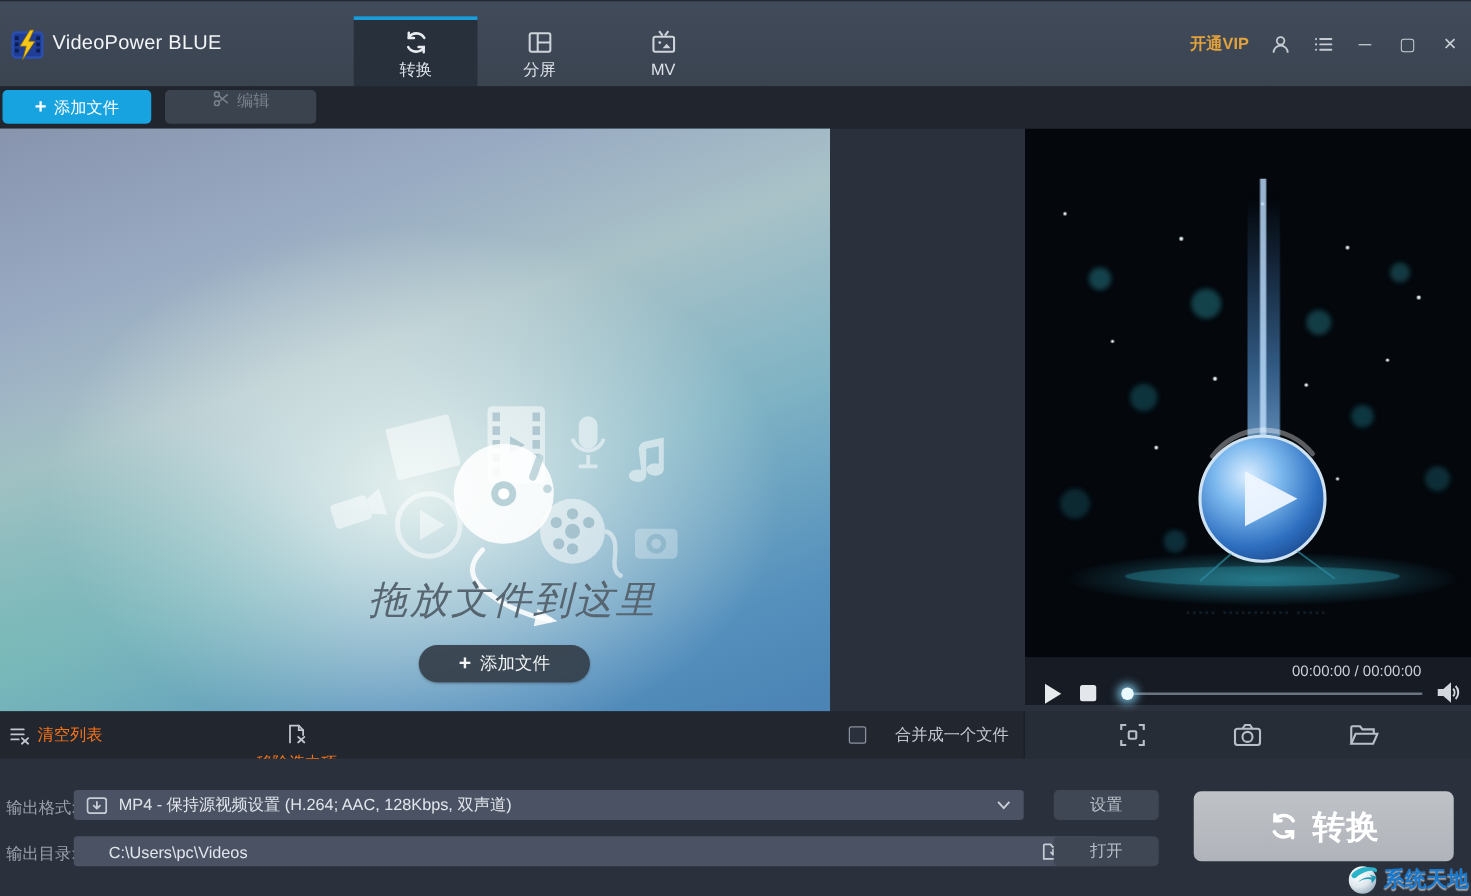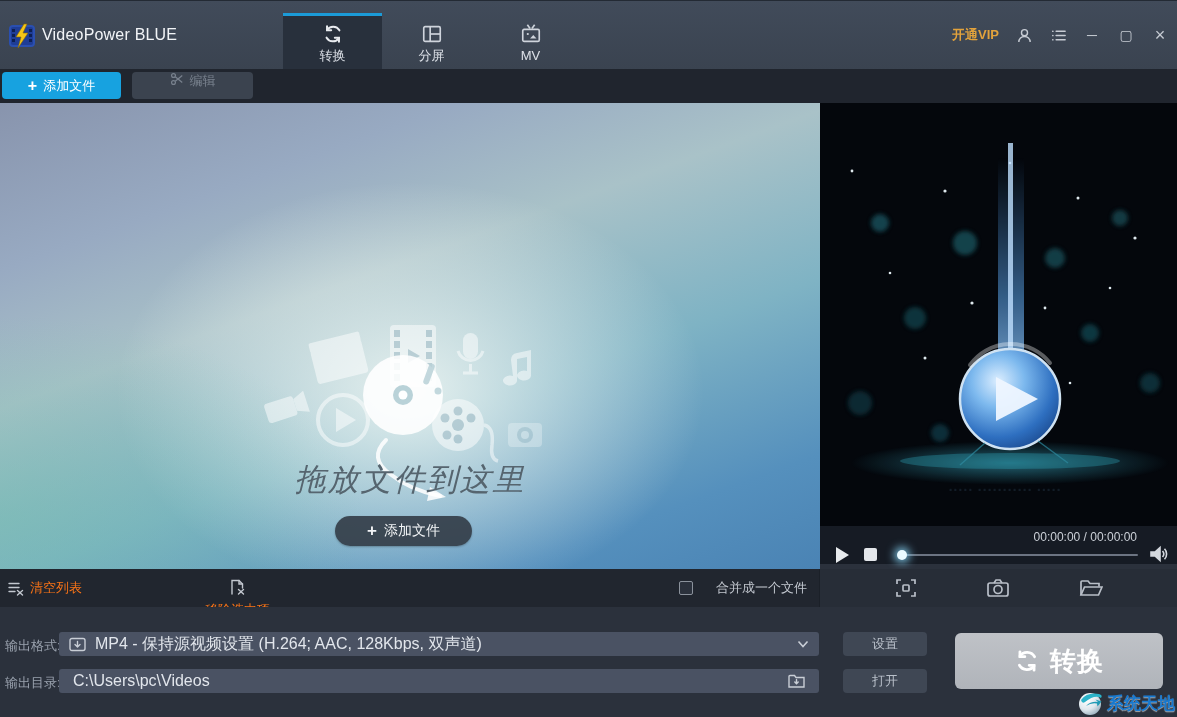--- a/index.html
+++ b/index.html
@@ -32,21 +32,21 @@
   .toolbar { position:absolute; left:0; top:68px; width:1177px; height:34px; background:#20252e; }
   .btn-add { position:absolute; left:2px; top:3px; width:119px; height:27px; background:#17a2e0;
              border-radius:4px; color:#ffffff; font-size:13px; display:flex; align-items:center;
              justify-content:center; gap:6px; cursor:pointer; }
   .btn-add .plus { font-size:16px; font-weight:bold; line-height:16px; }
   .btn-edit { position:absolute; left:132px; top:3px; width:121px; height:27px; background:#3b434f;
               border-radius:4px; color:#78818d; font-size:13px; display:flex; 
               justify-content:center; gap:6px; }
 
   
-  .dropzone { position:absolute; left:0; top:102px; width:820px; height:466px;
+  .dropzone { position:absolute; left:0; top:102px; width:664px; height:466px;
       background:
         radial-gradient(ellipse 420px 300px at 50% 62%, rgba(245,250,246,0.85), rgba(245,250,246,0) 70%),
         linear-gradient(160deg, #8894ad 0%, #98aac2 22%, #a9c2c8 40%, #7fb3c4 62%, #5590bd 85%, #4a83b4 100%);
       background-color:#7aa6c2; }
   .dz-tint { position:absolute; left:0; bottom:0; width:45%; height:55%;
       background:radial-gradient(ellipse at 0% 80%, rgba(110,190,170,0.45), rgba(110,190,170,0) 70%); }
   .dz-icons { position:absolute; left:258px; top:212px; width:300px; height:200px; }
   .dz-heading { position:absolute; left:0; top:356px; width:820px; text-align:center;
       font-size:31px; font-style:italic; color:#56656f; letter-spacing:2px; }
   .dz-add-btn { position:absolute; left:335px; top:413px; width:137px; height:30px;
@@ -80,23 +80,23 @@
              font-size:13px; cursor:pointer; }
   .lb-clear { left:8px; } .lb-remove { left:205px;flex-direction:column; }
   .lb-merge { position:absolute; right:12px; top:10px; display:flex; align-items:center; gap:23px;
               color:#c3c8d0; font-size:13px; cursor:pointer; }
   .checkbox { width:14px; height:14px; border:1px solid #8b929c; background:#2b313c; border-radius:2px; }
 
   
   .output { position:absolute; left:0; top:606px; width:1177px; height:111px; background:#2b313c; }
   .out-label { position:absolute; font-size:13px; color:#9aa2ae; }
   .field { position:absolute; background:#4a5263; border-radius:3px; display:flex; align-items:center;
-           color:#e2e6ec; font-size:16px; }
+           color:#e2e6ec; font-size:13px; }
   .fmt-field { left:59px; top:25px; width:760px; height:24px; padding:0 10px; cursor:pointer; }
-  .dir-field { left:59px; top:62px; width:760px; height:24px; padding:0 14px; }
+  .dir-field { left:59px; top:62px; width:820px; height:24px; padding:0 28px; }
   .field .fld-icon { width:17px; height:15px; margin-right:9px; flex:none; }
   .field .grow { flex:1; overflow:hidden; white-space:nowrap; }
   .chev { width:12px; height:8px; flex:none; }
   .btn-small { position:absolute; left:843px; width:84px; height:24px; background:#3f4754;
       border-radius:4px; color:#b9c0ca; font-size:13px; display:flex; align-items:center;
       justify-content:center; cursor:pointer; }
   .btn-settings { top:25px; } .btn-open { top:62px; }
   .btn-convert { position:absolute; left:955px; top:26px; width:208px; height:56px;
       background:linear-gradient(#bfc2c7,#b0b4ba); border-radius:6px; color:#ffffff;
       display:flex; align-items:center; justify-content:center; gap:10px; cursor:pointer;

